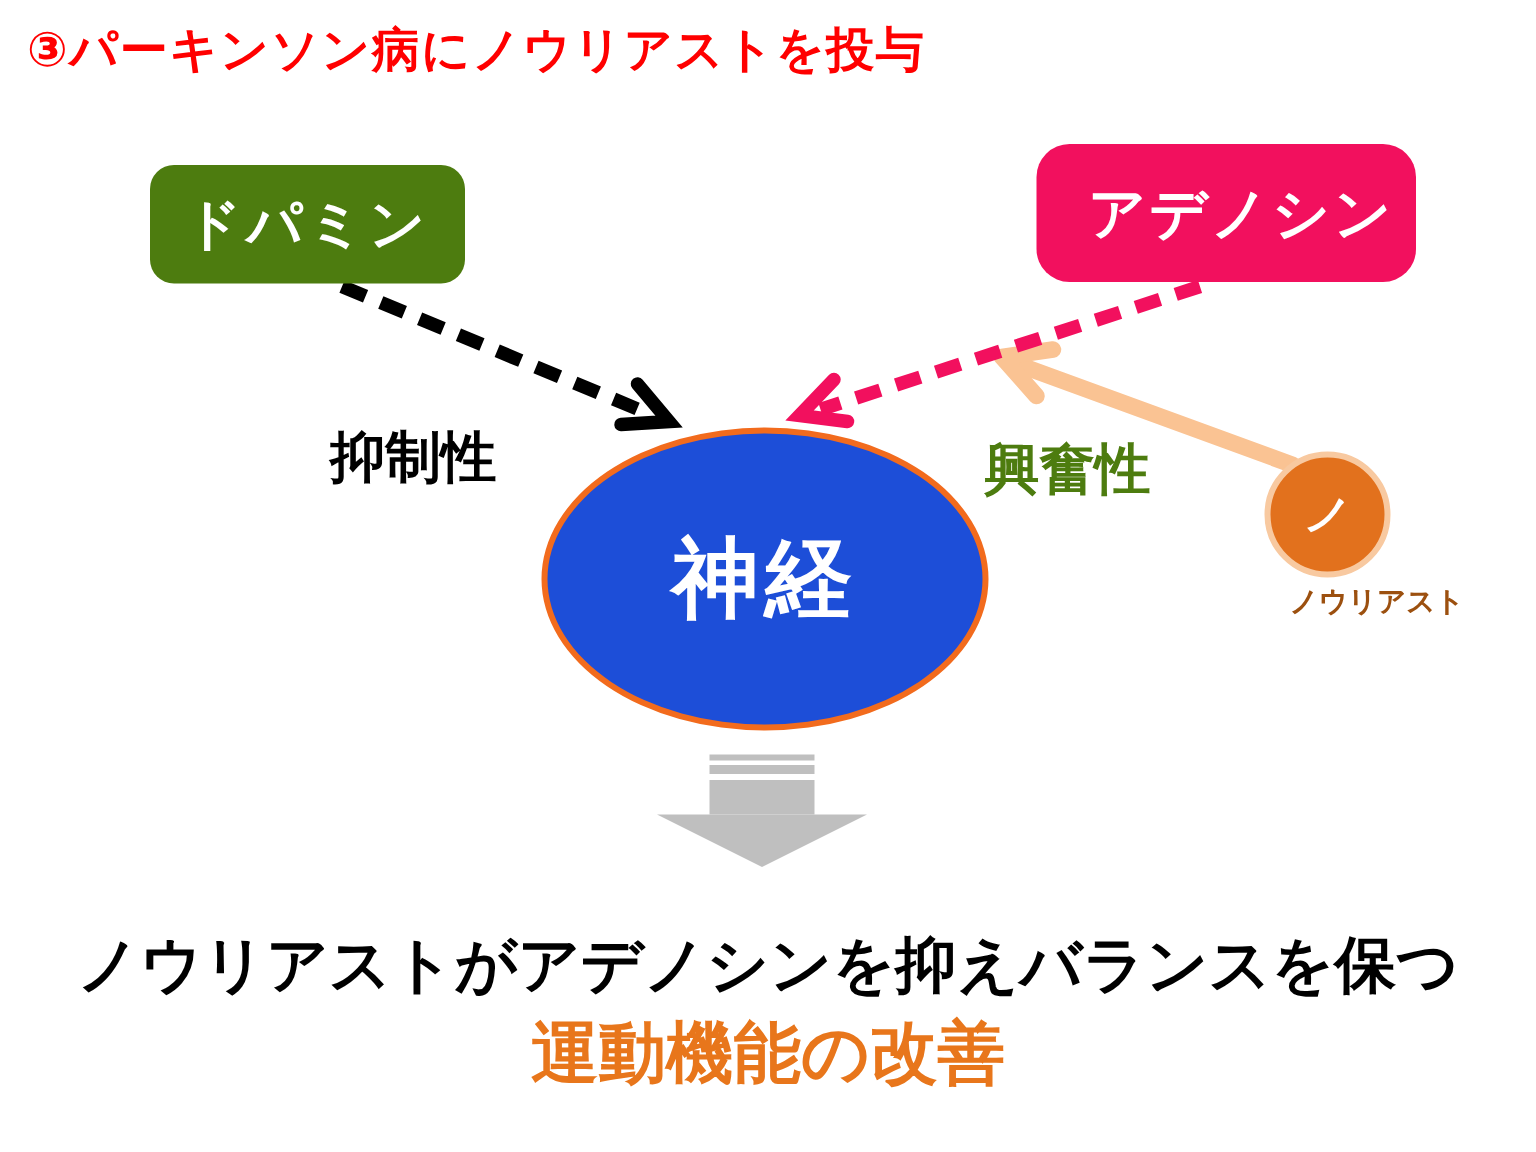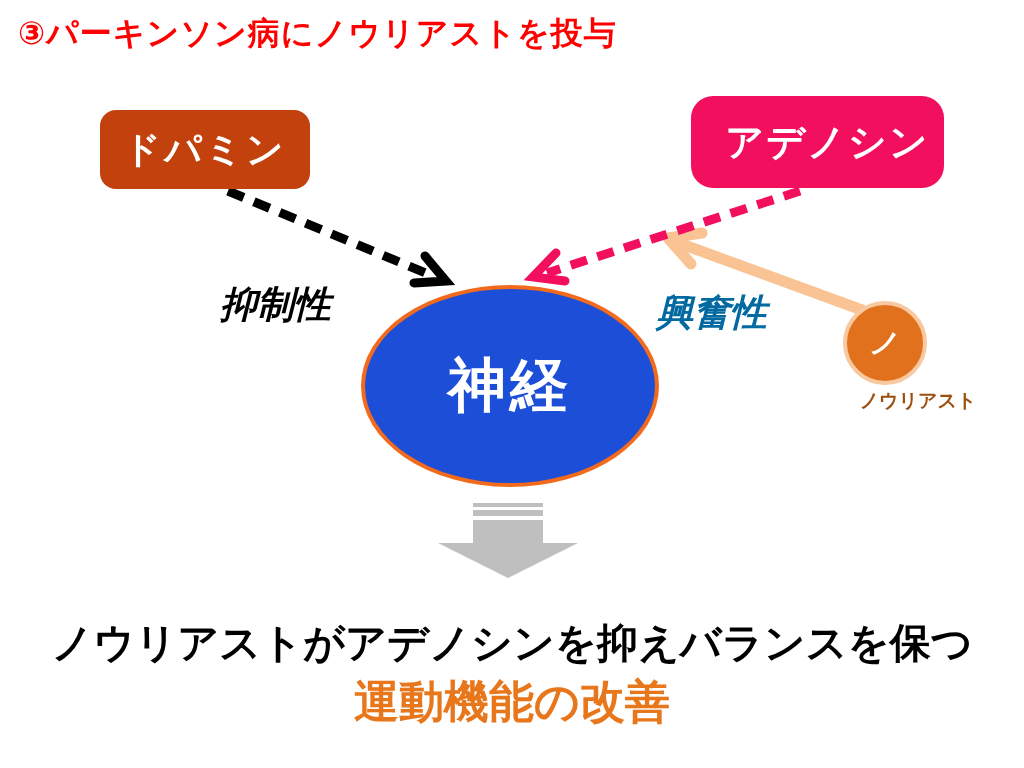--- a/index.html
+++ b/index.html
@@ -16,35 +16,35 @@
   }
   
   .arrow-layer{left:0;top:0;width:1024px;height:768px;pointer-events:none;}
   
   .node-box{
     display:flex;align-items:center;justify-content:center;
     color:#ffffff;font-weight:bold;white-space:nowrap;
   }
   .dopamine-box{
     left:100px;top:110px;width:210px;height:79px;
-    background:#c2410c;border-radius:16px;font-size:37px;letter-spacing:3px;
+    background:#4d7c0f;border-radius:16px;font-size:37px;letter-spacing:3px;
   }
   .adenosine-box{
     left:691px;top:96px;width:233px;height:92px;
     background:#f2105e;border-radius:22px;font-size:38px;letter-spacing:2px;padding-left:20px;
   }
   .nerve-ellipse{
     left:361px;top:285px;width:290px;height:194px;
     background:#1d4ed8;border:4px solid #f26b1d;border-radius:50%;
     display:flex;align-items:center;justify-content:center;
     color:#ffffff;font-size:58px;font-weight:bold;letter-spacing:4px;
   }
-  .edge-label{font-weight:bold;font-size:37px;white-space:nowrap;font-style:italic;}
+  .edge-label{font-weight:bold;font-size:37px;white-space:nowrap;}
   .inhibitory-label{left:220px;top:280px;color:#000000;}
-  .excitatory-label{left:656px;top:288px;color:#0369a1;}
+  .excitatory-label{left:656px;top:288px;color:#4d7c0f;}
   .nouriast-circle{
     left:843px;top:301px;width:76px;height:76px;
     background:#e2711d;border:4px solid #f8c9a0;border-radius:50%;
     display:flex;align-items:center;justify-content:center;
     color:#ffffff;font-size:30px;font-weight:bold;
     transform:none;
   }
   .nouriast-glyph{display:block;transform:rotate(8deg);}
   .nouriast-label{
     left:838px;top:388px;width:160px;text-align:center;

